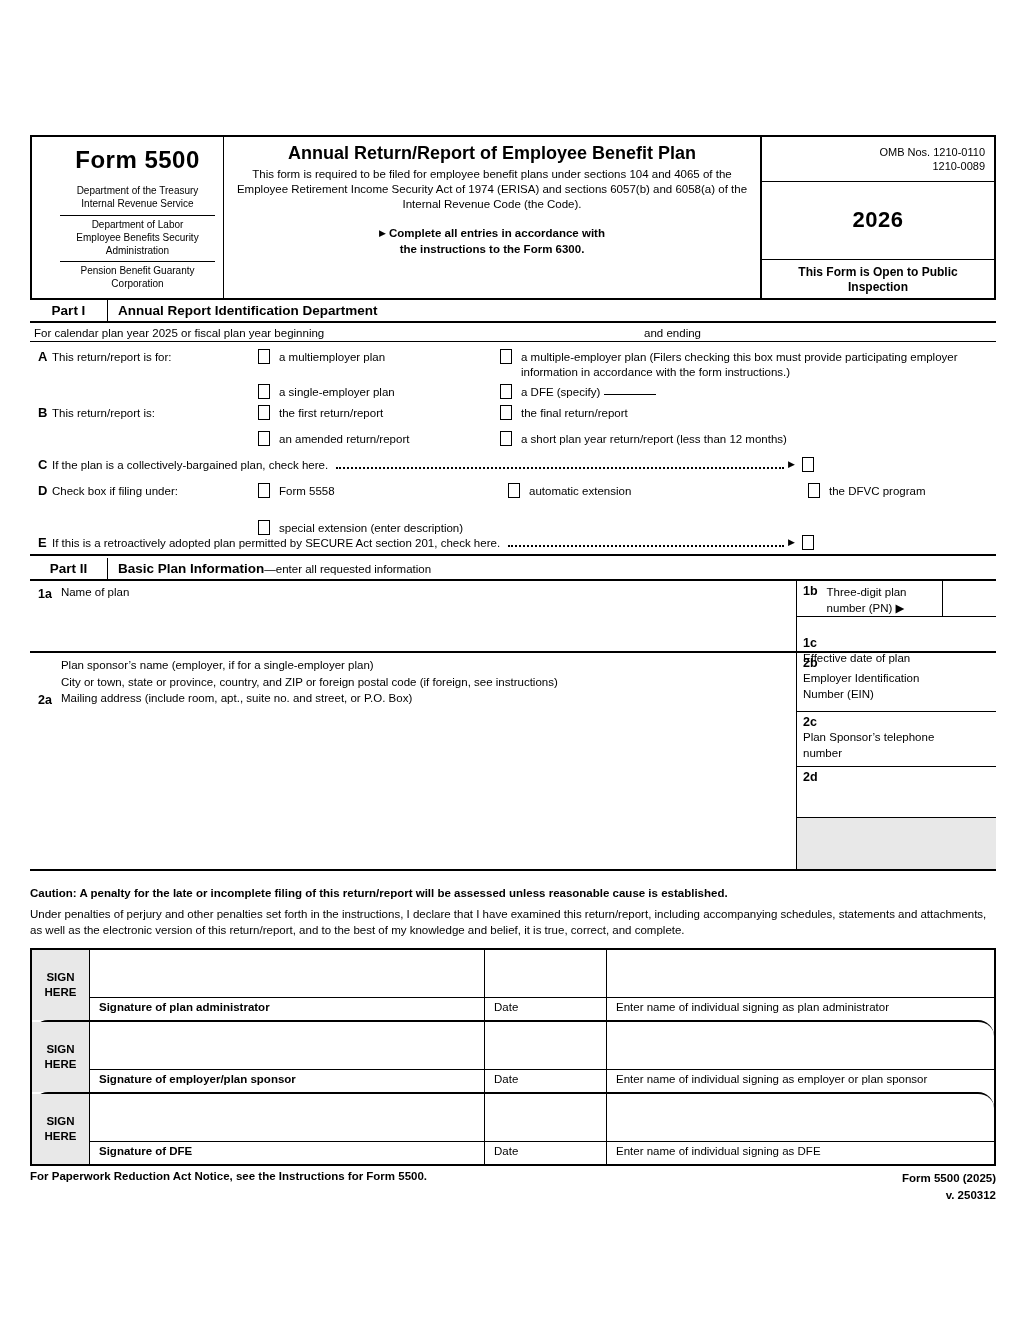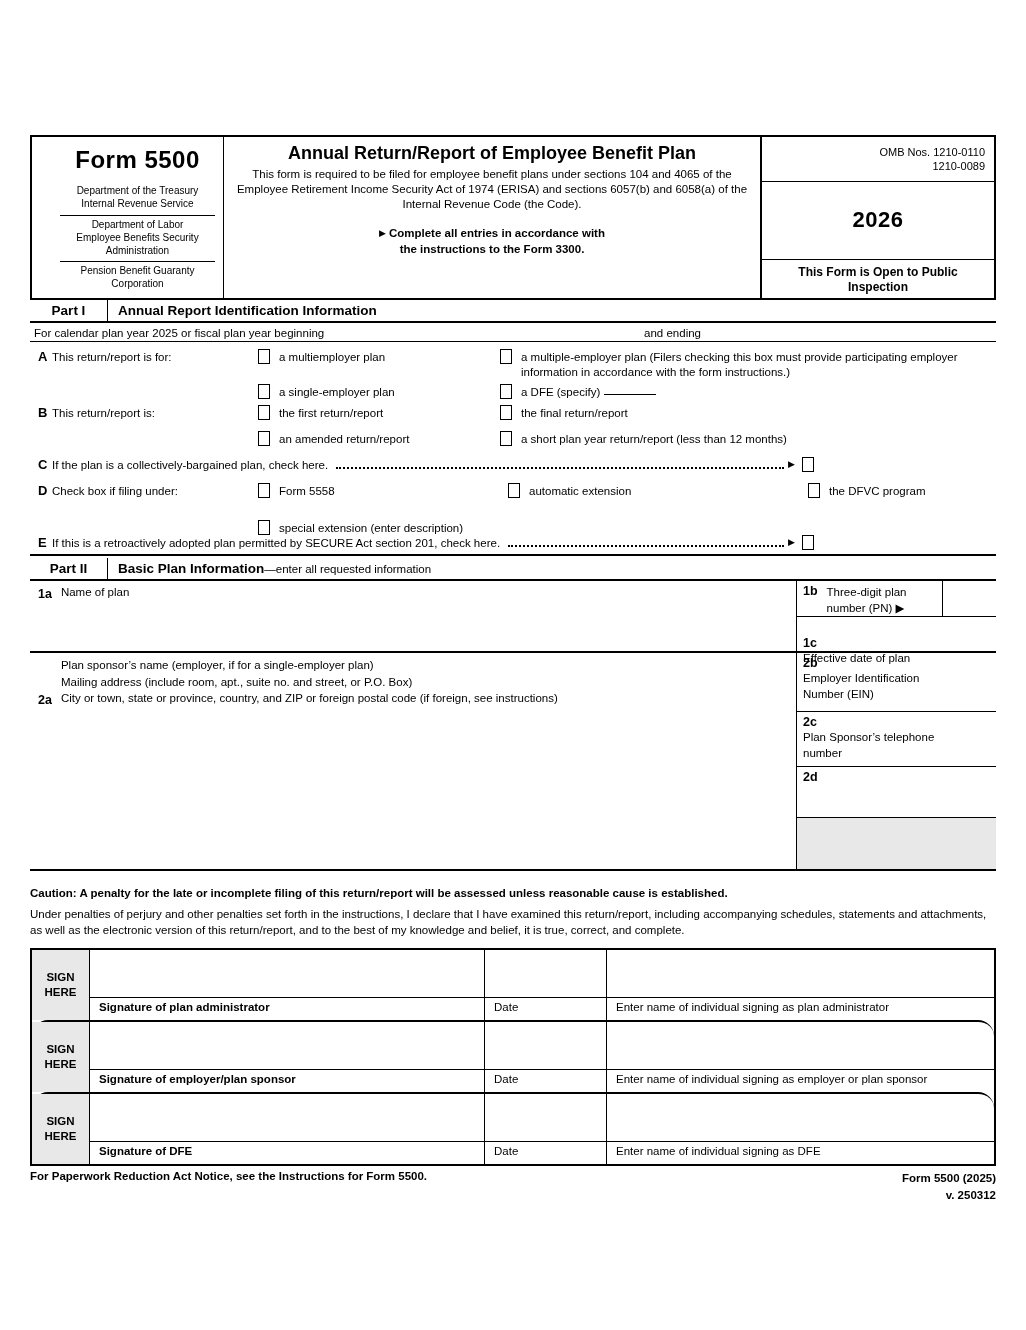--- a/index.html
+++ b/index.html
@@ -119,40 +119,40 @@
       </div>
       <div class="hdr-rule"></div>
       <div class="agency" style="padding-bottom:7px;">Pension Benefit Guaranty Corporation</div>
     </div>
 
     <div class="hdr-mid">
       <div class="hdr-title">Annual Return/Report of Employee Benefit Plan</div>
       <div class="hdr-sub">This form is required to be filed for employee benefit plans under sections 104 and 4065 of the Employee Retirement Income Security Act of 1974 (ERISA) and sections 6057(b) and 6058(a) of the Internal Revenue Code (the Code).</div>
       <div class="hdr-inst">
         <div><span class="arrow-sm">▶</span><span>Complete all entries in accordance with</span></div>
-        <div>the instructions to the Form 3300.</div>
+        <div>the instructions to the Form 6300.</div>
       </div>
     </div>
 
     <div class="hdr-right">
       <div class="omb">
         <div>OMB Nos. 1210-0110</div>
         <div>1210-0089</div>
       </div>
       <div class="year-box">2026</div>
       <div class="inspection">
         <div>This Form is Open to Public</div>
         <div>Inspection</div>
       </div>
     </div>
   </div>
 
   <div class="band" style="border-top-width:0;">
     <div class="band-label">Part I</div>
-    <div class="band-title">Annual Report Identification Information</div>
+    <div class="band-title">Annual Report Identification Department</div>
   </div>
 
   <div class="cal-row">
     <span>For calendar plan year 2025 or fiscal plan year beginning</span>
     <span class="fill-line"></span>
     <span>and ending</span>
     <span class="fill-line w295"></span>
   </div>
 
   <div class="sec secA">
@@ -277,22 +277,22 @@
       </div>
     </div>
   </div>
 
   <div class="row2">
     <div class="cell cell-left" style="padding-top:4px;">
       <div class="cell-head">
         <span class="fnum">2a</span>
         <div class="f2a-lines">
           <div>Plan sponsor’s name (employer, if for a single-employer plan)</div>
+          <div>City or town, state or province, country, and ZIP or foreign postal code (if foreign, see instructions)</div>
           <div>Mailing address (include room, apt., suite no. and street, or P.O. Box)</div>
-          <div>City or town, state or province, country, and ZIP or foreign postal code (if foreign, see instructions)</div>
         </div>
       </div>
       <div class="fill"></div>
     </div>
     <div class="rstack">
       <div class="cell cell-2b b-bot rcell">
         <span class="fnum">2b</span>
         <span class="flabel" style="max-width:125px;">Employer Identification Number (EIN)</span>
       </div>
       <div class="cell cell-2c b-bot rcell">

